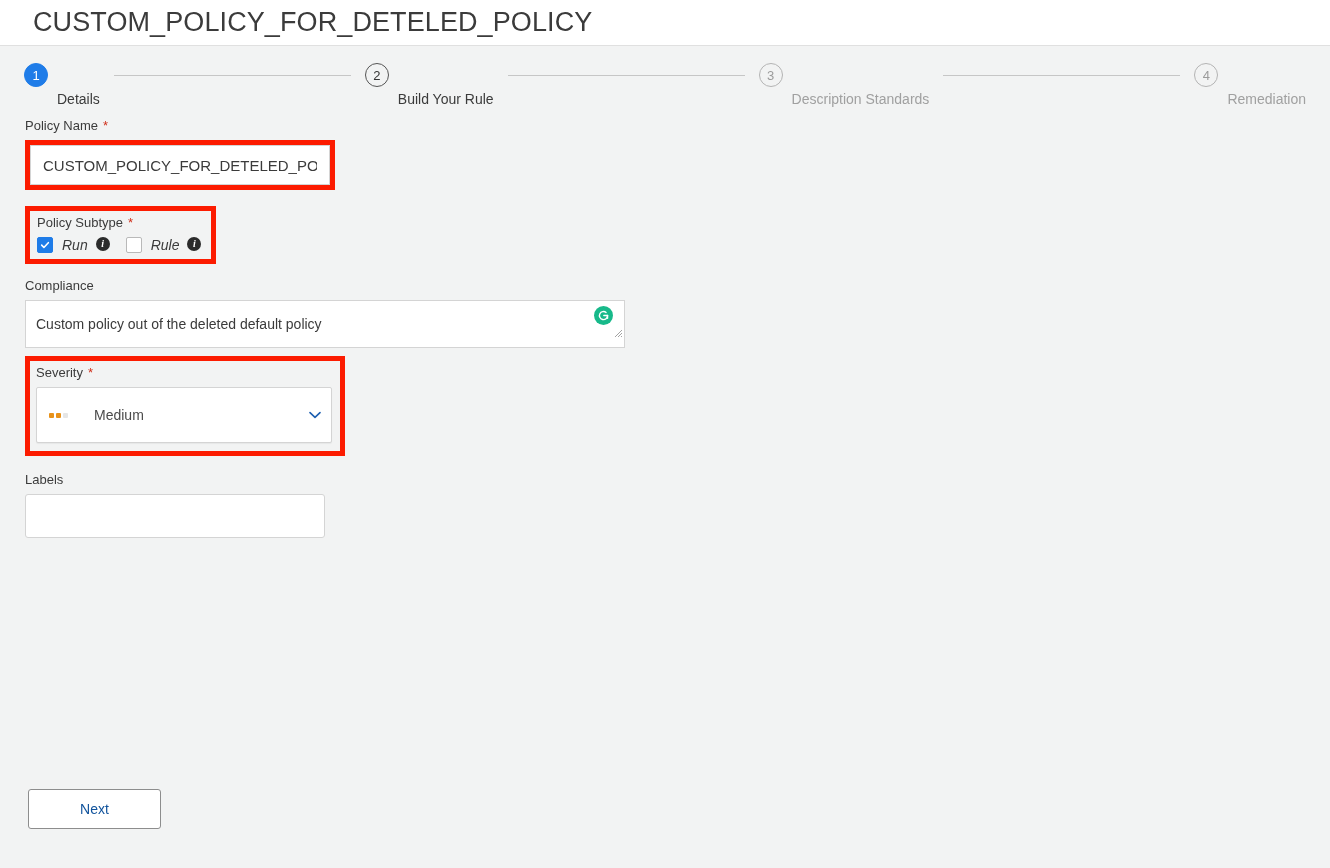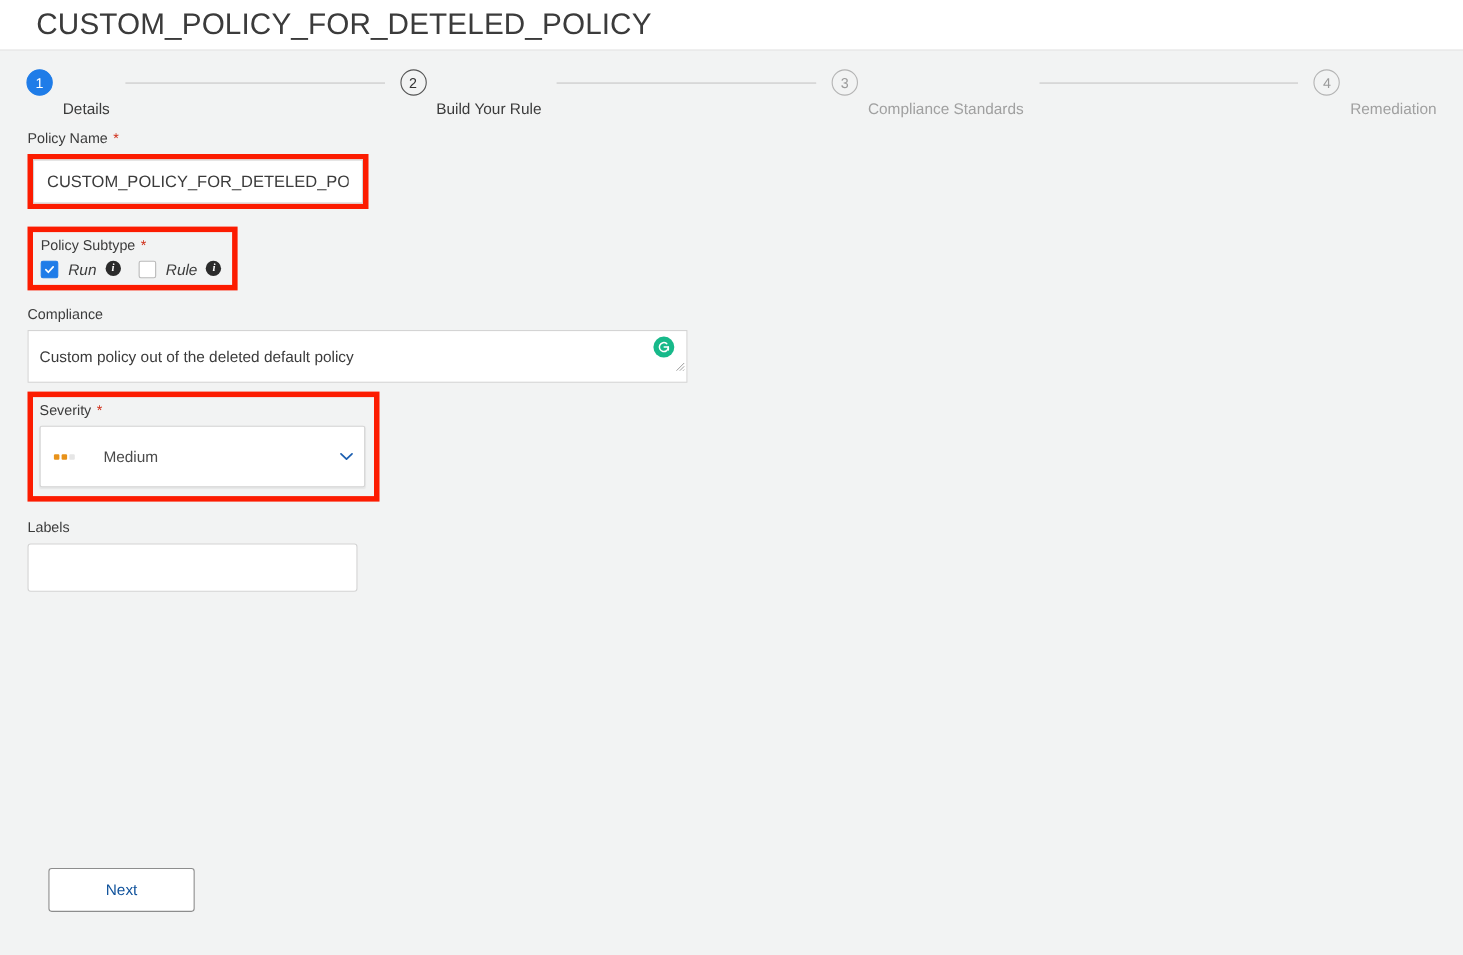--- a/index.html
+++ b/index.html
@@ -284,21 +284,21 @@
     color: #3b3b3b;
     padding: 0 10px;
     font-family: "Liberation Sans", sans-serif;
     outline: none;
     display: block;
   }
 
   
   .footer {
     position: absolute;
-    left: 44px;
+    left: 28px;
     top: 789px;
   }
   .next-btn {
     width: 133px;
     height: 40px;
     background: #ffffff;
     border: 1px solid #8d8d8d;
     border-radius: 3px;
     color: #11539c;
     font-size: 14px;
@@ -325,21 +325,21 @@
   <div class="step-line"></div>
 
   <div class="step">
     <div class="step-circle current">2</div>
     <div class="step-label on">Build Your Rule</div>
   </div>
   <div class="step-line"></div>
 
   <div class="step">
     <div class="step-circle inactive">3</div>
-    <div class="step-label off">Compliance Standards</div>
+    <div class="step-label off">Description Standards</div>
   </div>
   <div class="step-line"></div>
 
   <div class="step">
     <div class="step-circle inactive">4</div>
     <div class="step-label off">Remediation</div>
   </div>
 
 </div>
 

